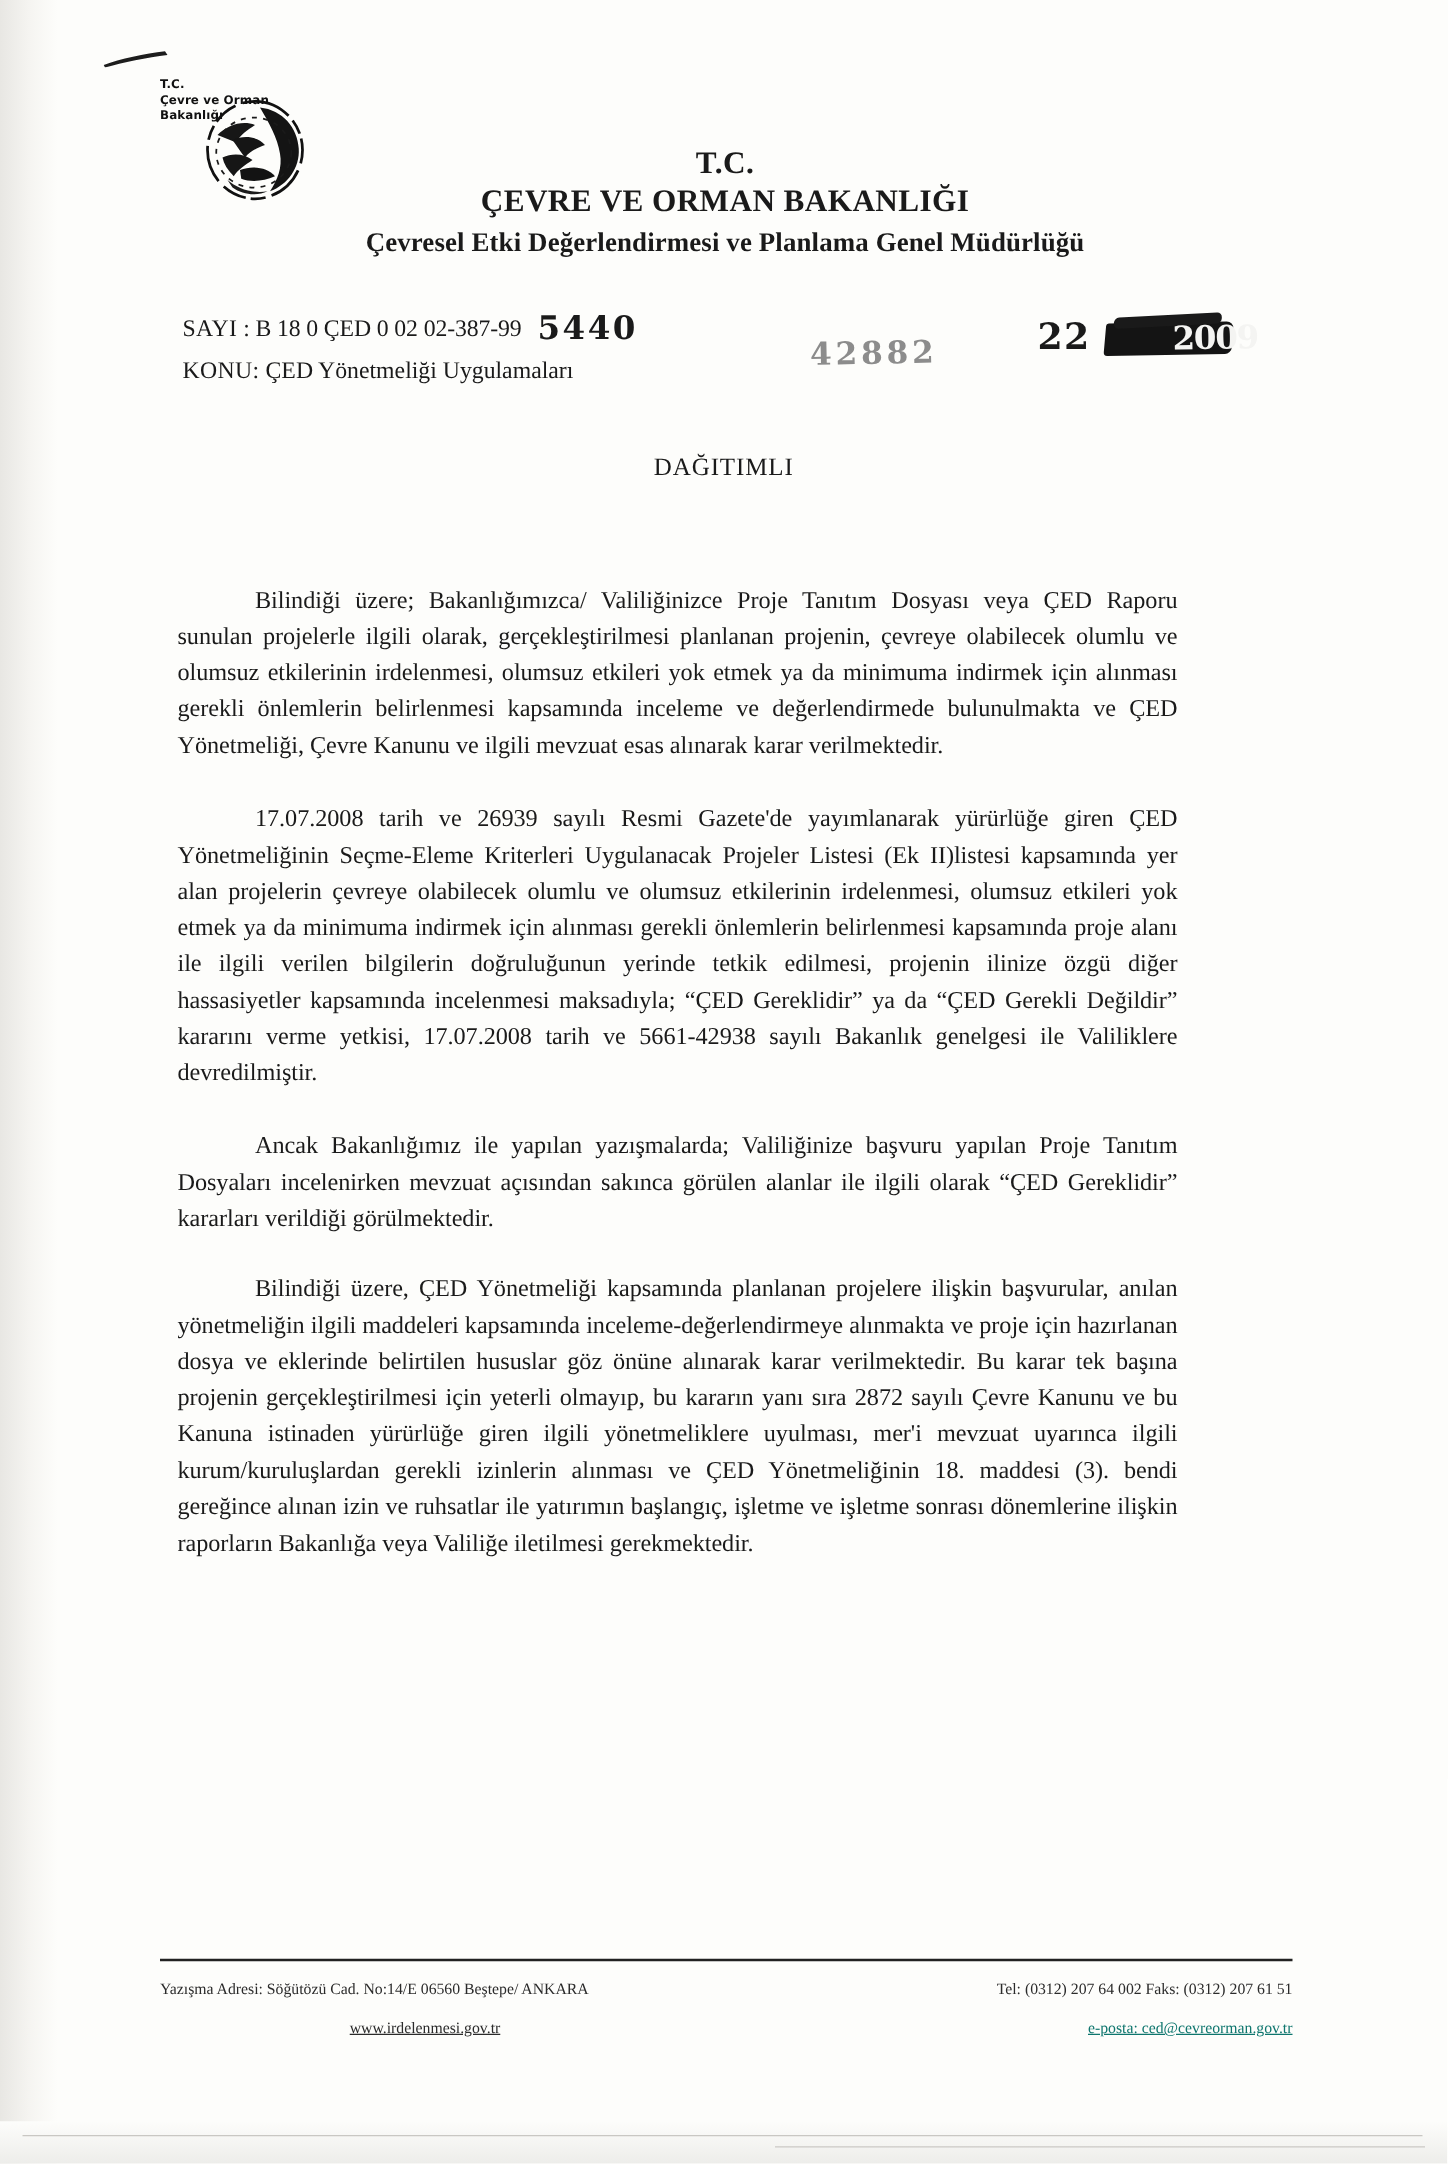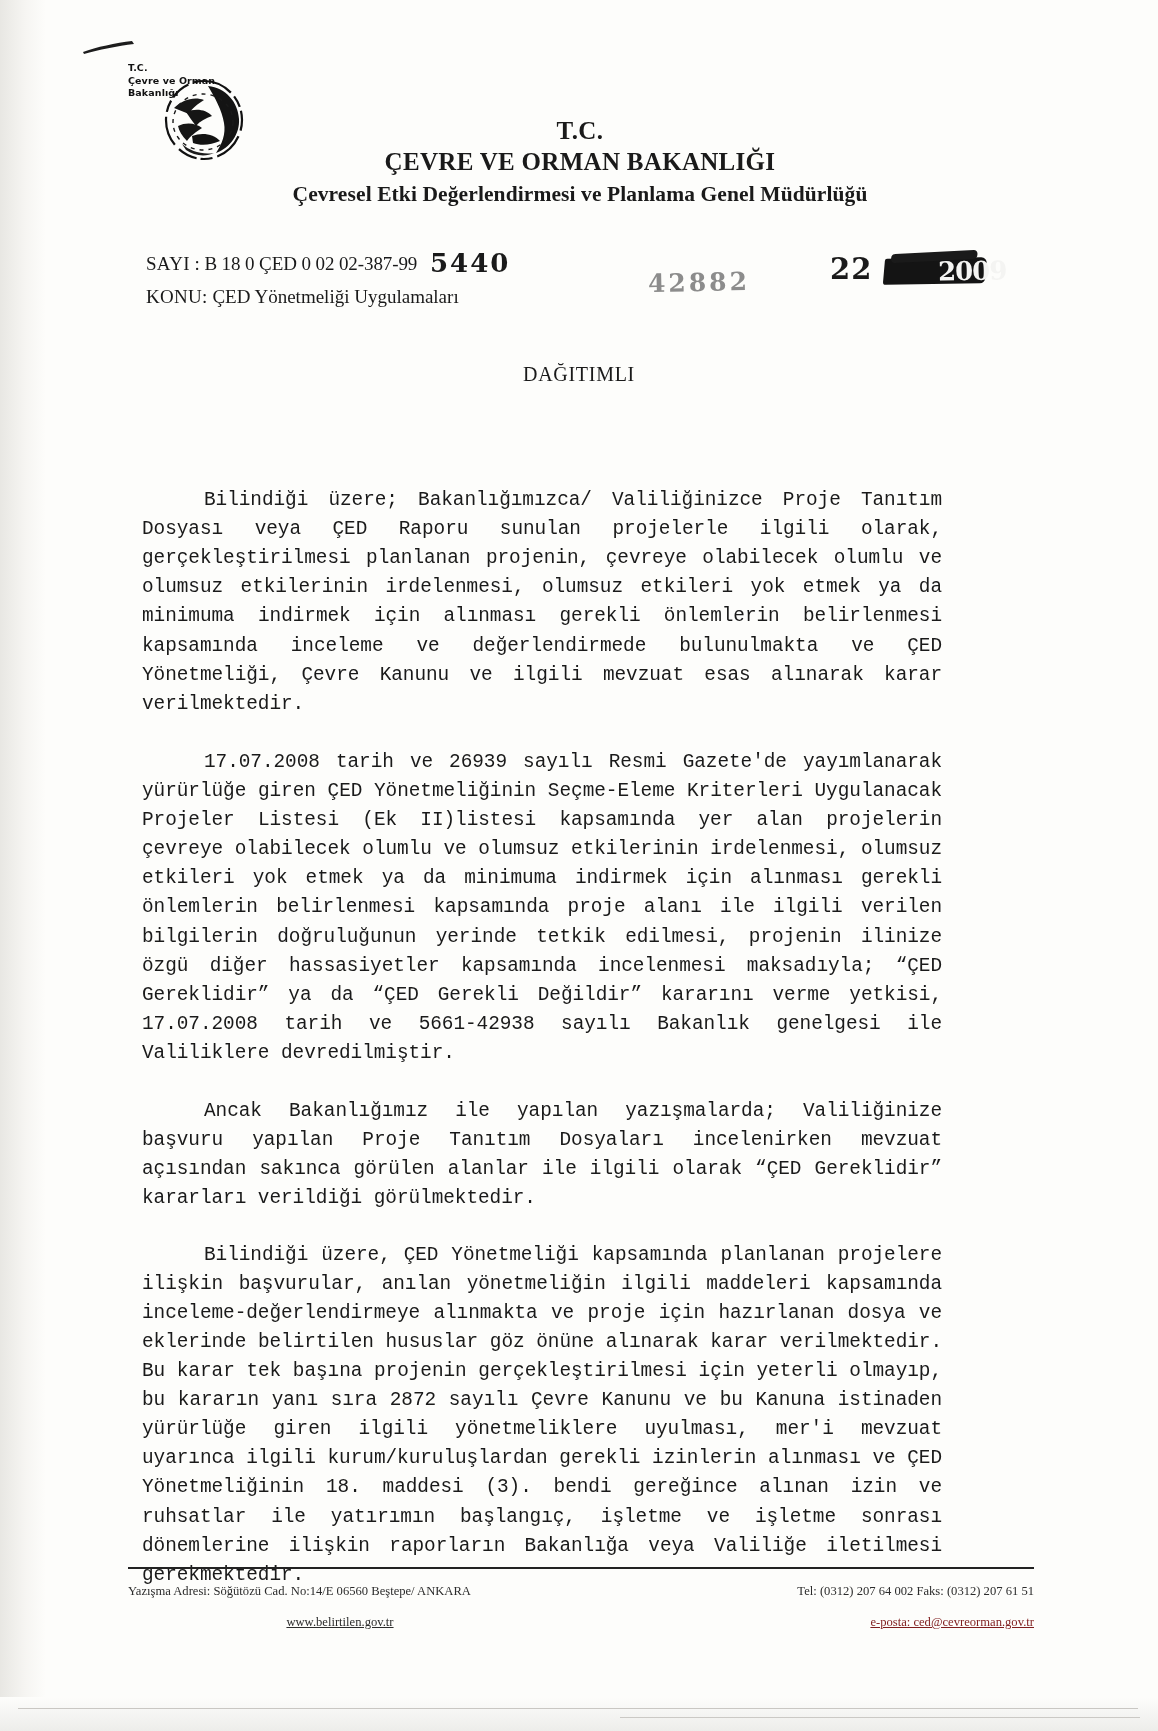--- a/index.html
+++ b/index.html
@@ -176,23 +176,22 @@
     position: absolute;
     left: 0; top: 363px;
     width: 1158px;
     text-align: center;
     font-size: 20px;
     letter-spacing: .7px;
   }
 
   .body-col {
     position: absolute;
-    left: 142px; top: 486px;
+    left: 142px; top: 466px;
     width: 800px;
-    font-family: Liberation Mono, monospace;
   }
   .para {
     font-size: 19.4px;
     line-height: 1.5;
     text-align: justify;
     text-indent: 62px;
     margin: 0 0 29px 0;
     letter-spacing: -.05px;
   }
   .para.tight { margin-bottom: 27px; }
@@ -224,21 +223,21 @@
     line-height: 1.5;
     gap: 12px;
   }
   .footer-left { width: 470px; }
   .footer-right { width: 350px; align-items: flex-end; }
   .footer-left .fl-1 { text-align: left; }
   .footer-left .fl-2 { text-align: center; padding-right: 46px; }
   .footer-right .fr-1 { text-align: left; }
   .footer-right .fr-2 { text-align: left; padding-left: 6px; }
   .u-link { text-decoration: underline; }
-  .blur { color: #7f1d1d; }
+  .blur { color: #0f766e; }
 </style>
 </head>
 <body>
 
 <div class="page">
 
   <div class="scan-edge-left"></div>
   <div class="scan-edge-bottom"></div>
   <div class="scan-line-bottom"></div>
   <div class="scan-line-bottom2"></div>
@@ -298,21 +297,21 @@
     <p class="para">17.07.2008  tarih ve 26939 sayılı Resmi Gazete'de yayımlanarak yürürlüğe giren  ÇED Yönetmeliğinin  Seçme-Eleme  Kriterleri  Uygulanacak  Projeler  Listesi  (Ek  II)listesi kapsamında yer alan projelerin çevreye olabilecek olumlu ve olumsuz etkilerinin irdelenmesi, olumsuz etkileri yok etmek ya da minimuma indirmek için alınması gerekli önlemlerin belirlenmesi kapsamında  proje alanı ile ilgili verilen bilgilerin doğruluğunun yerinde tetkik edilmesi, projenin ilinize özgü diğer hassasiyetler kapsamında incelenmesi maksadıyla; “ÇED Gereklidir” ya da “ÇED Gerekli Değildir” kararını verme yetkisi, 17.07.2008 tarih ve 5661-42938 sayılı Bakanlık genelgesi ile Valiliklere devredilmiştir.</p>
     <p class="para tight">Ancak  Bakanlığımız ile yapılan yazışmalarda; Valiliğinize başvuru yapılan Proje Tanıtım Dosyaları incelenirken  mevzuat açısından sakınca görülen alanlar  ile ilgili olarak “ÇED Gereklidir” kararları verildiği  görülmektedir.</p>
     <p class="para">Bilindiği üzere, ÇED Yönetmeliği kapsamında planlanan projelere ilişkin başvurular, anılan yönetmeliğin ilgili maddeleri kapsamında inceleme-değerlendirmeye alınmakta ve proje için hazırlanan dosya ve eklerinde belirtilen hususlar göz önüne alınarak karar verilmektedir. Bu karar tek başına projenin gerçekleştirilmesi için yeterli olmayıp, bu kararın yanı sıra 2872 sayılı Çevre Kanunu ve bu Kanuna istinaden yürürlüğe giren ilgili yönetmeliklere uyulması, mer'i mevzuat uyarınca ilgili kurum/kuruluşlardan gerekli izinlerin alınması ve ÇED Yönetmeliğinin 18. maddesi (3). bendi gereğince alınan izin ve ruhsatlar ile yatırımın başlangıç, işletme ve işletme sonrası dönemlerine ilişkin raporların Bakanlığa veya Valiliğe iletilmesi gerekmektedir.</p>
   </div>
 
   <div class="footer-rule"></div>
   <div class="footer">
     <div class="footer-row">
       <div class="footer-left">
         <span class="fl-1">Yazışma Adresi: Söğütözü Cad. No:14/E 06560 Beştepe/ ANKARA</span>
-        <span class="fl-2 u-link">www.belirtilen.gov.tr</span>
+        <span class="fl-2 u-link">www.irdelenmesi.gov.tr</span>
       </div>
       <div class="footer-right">
         <span class="fr-1">Tel: (0312) 207 64  002 Faks: (0312) 207 61 51</span>
         <span class="fr-2 u-link blur">e-posta: ced@cevreorman.gov.tr</span>
       </div>
     </div>
   </div>
 
 </div>
 

